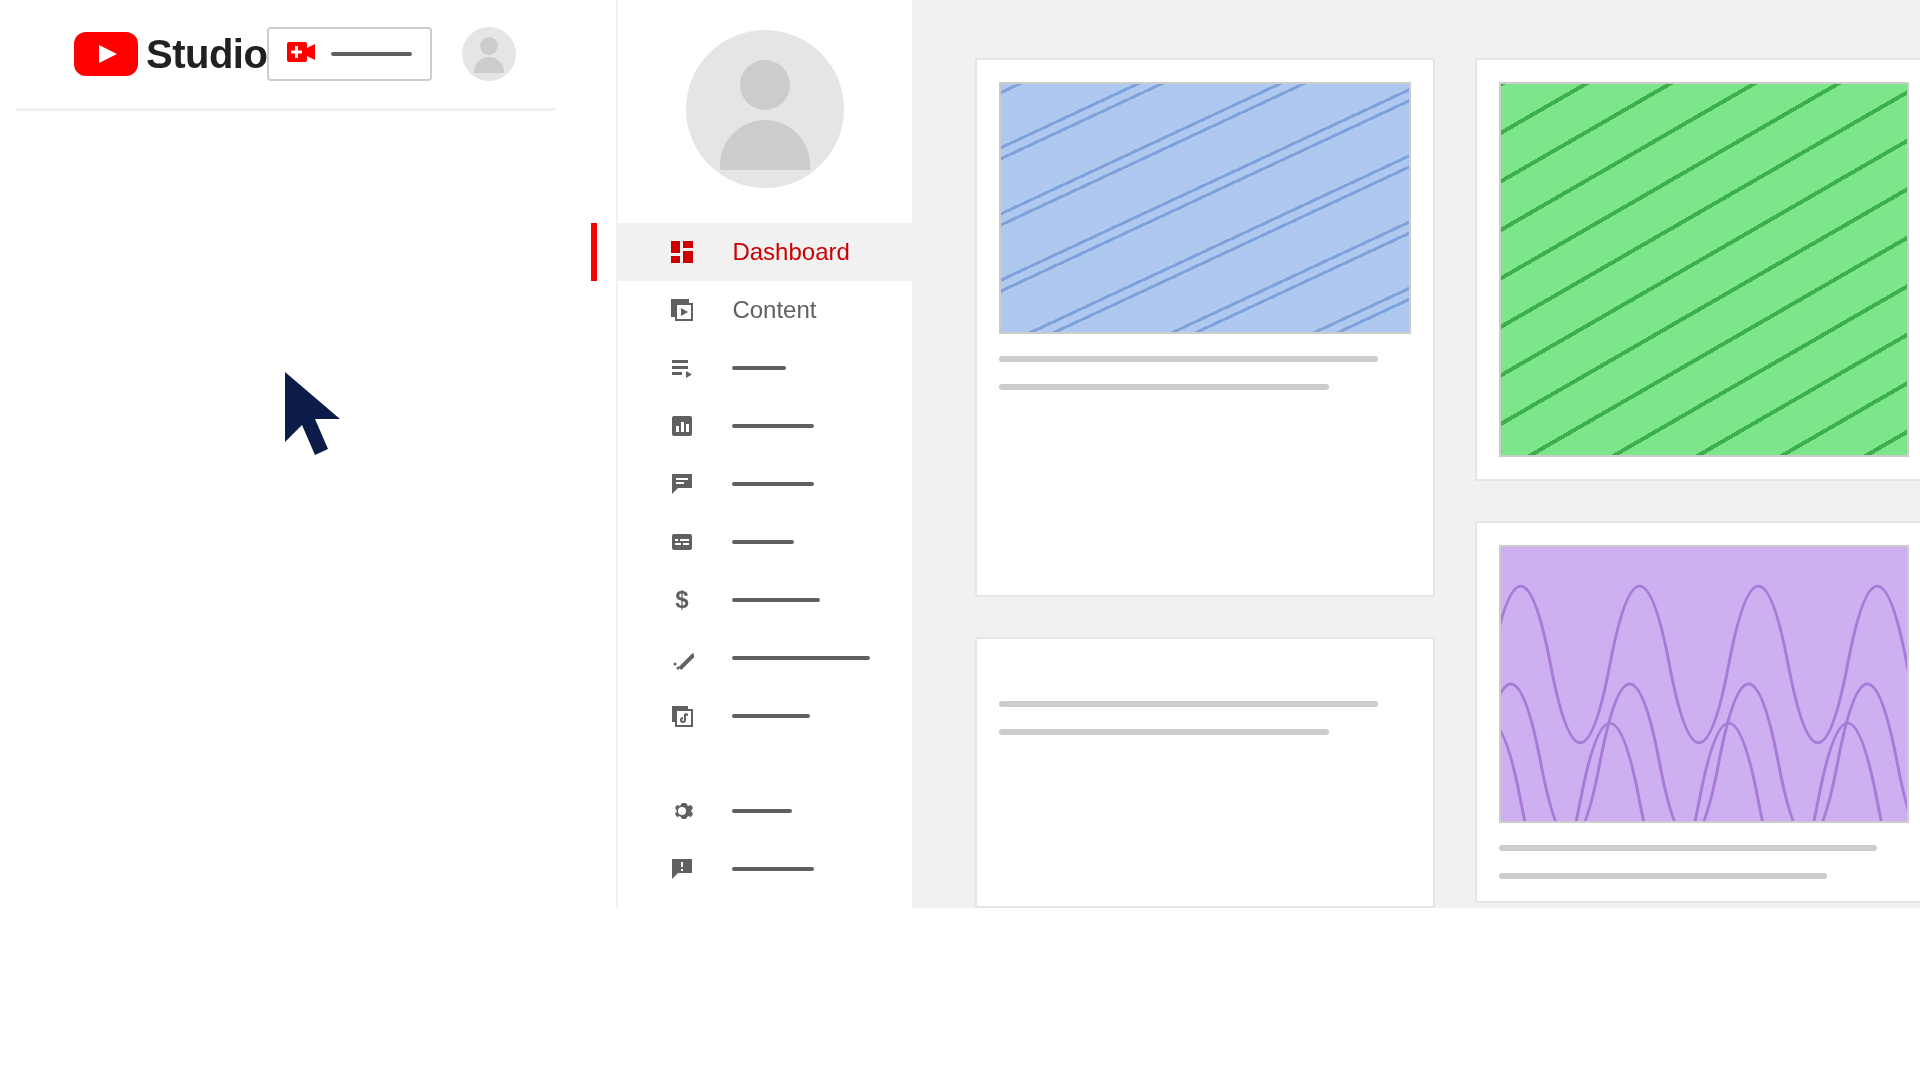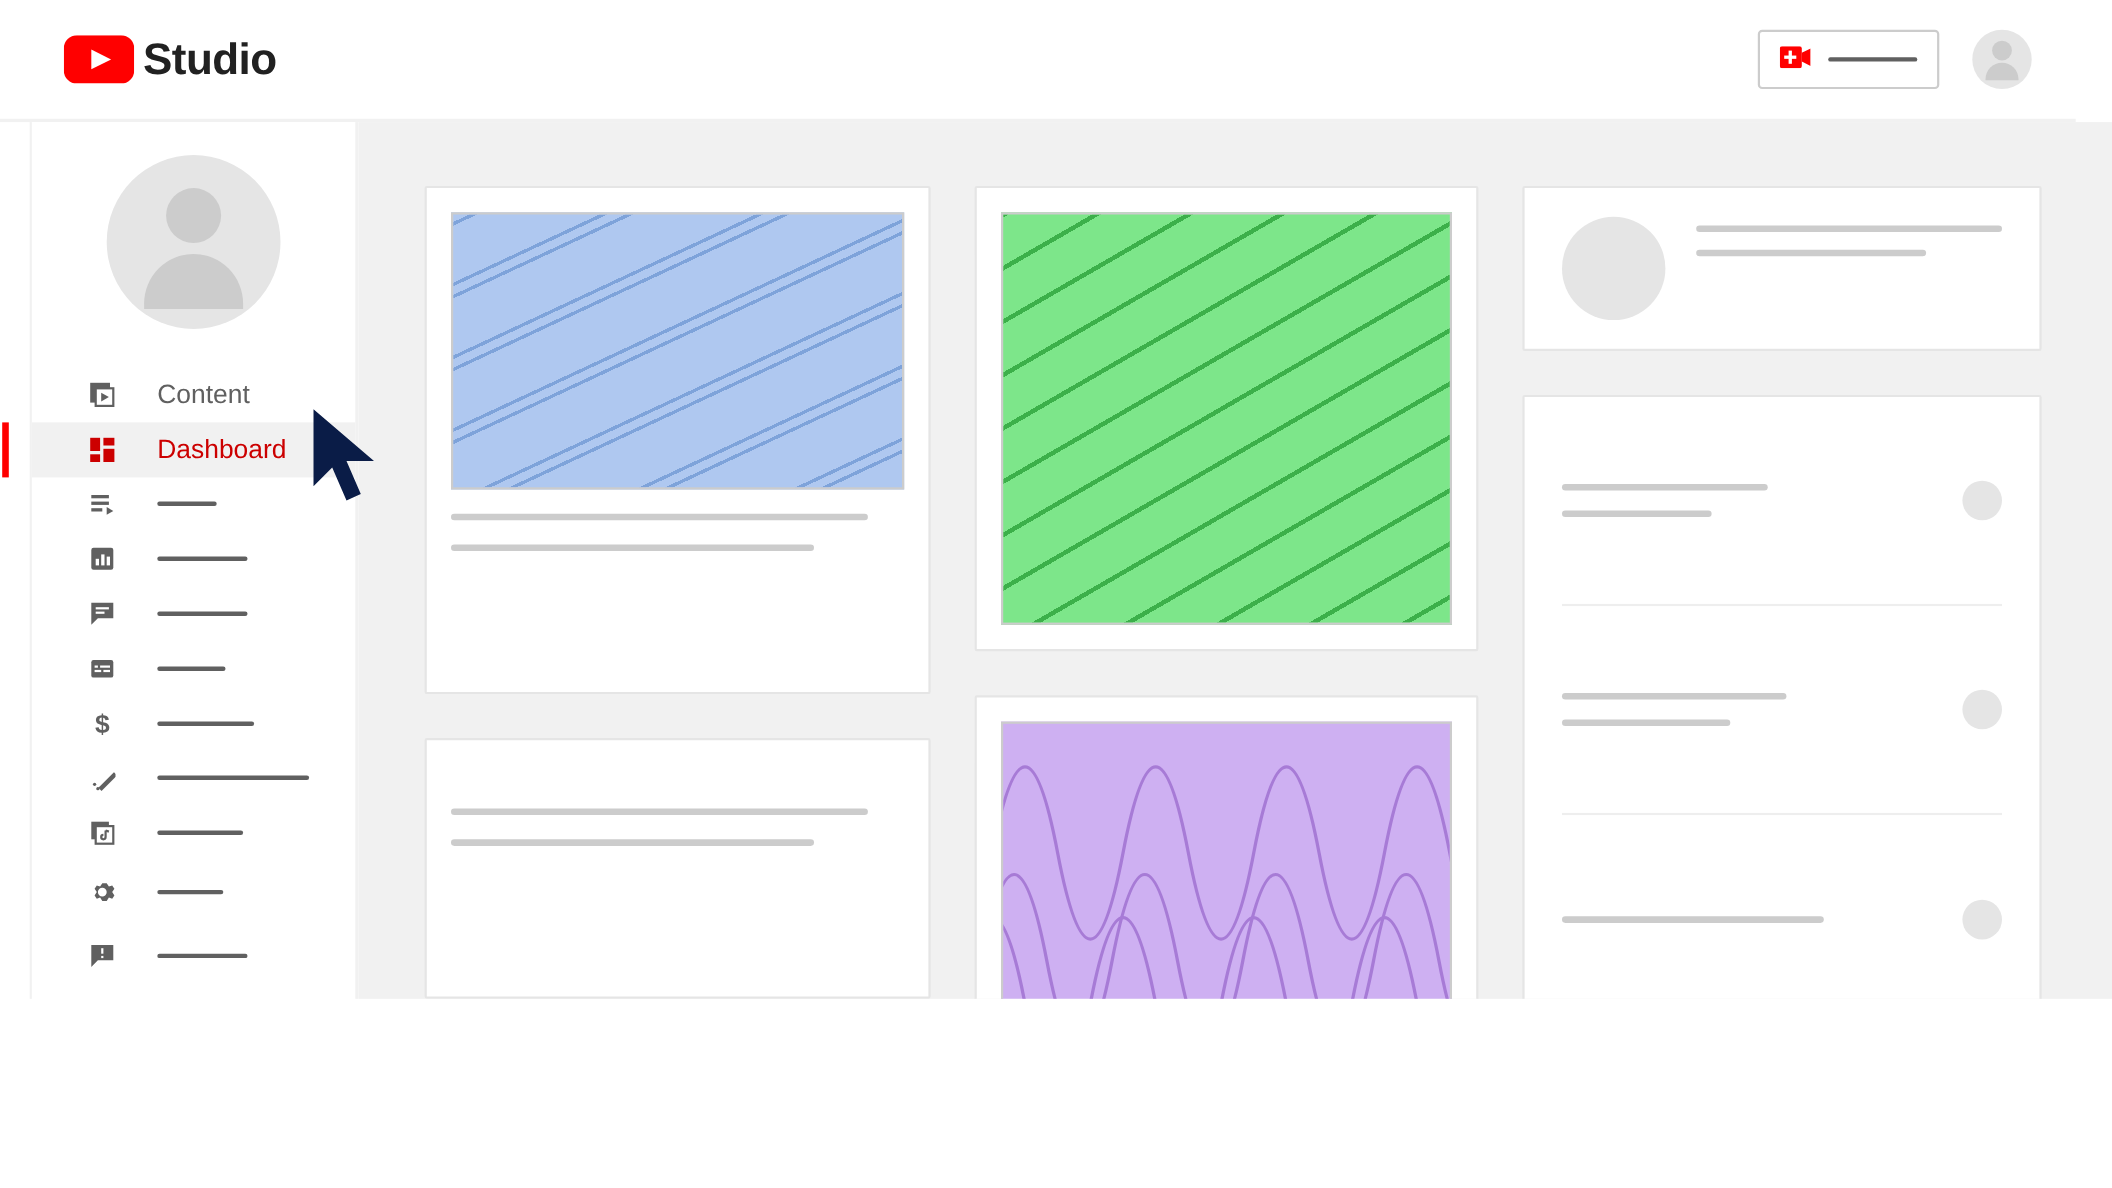--- a/index.html
+++ b/index.html
@@ -1,17 +1,17 @@
 <!DOCTYPE html>
 <html><head>
 <meta charset="utf-8">
 <style>
   * { box-sizing: border-box; margin: 0; padding: 0; }
   body { font-family: Arial, Helvetica, sans-serif; background: #fff; width: 1920px; height: 1080px; overflow: hidden; }
-  .app { display: flex; flex-direction: column; width: 1920px; height: 908px; border: 1px solid #e5e5e5; border-top: none; border-left: none; border-right: none; border-bottom: none; }
+  .app { display: flex; flex-direction: row; width: 1920px; height: 908px; border: 1px solid #e5e5e5; border-top: none; border-left: none; border-right: none; border-bottom: none; padding-left: 16px; }
 
   
   .header { height: 111px; display: flex; align-items: center; padding: 0 40px 0 58px; border-bottom: 3px solid #f1f1f1; margin-right:33px; }
   .logo-group { display: flex; align-items: center; gap: 10px; }
   .logo-icon svg { display: block; }
   .logo-text { font-size: 40px; font-weight: 700; letter-spacing: -0.5px; color: #212121; margin-left: -2px; }
   .hdr-spacer { flex: 1; }
   .create-btn { width: 165px; height: 54px; border: 2px solid #ccc; border-radius: 4px; background: #fff; display: flex; align-items: center; gap: 16px; padding: 0 18px; }
   .create-btn .cam { }
   .create-btn .stub { height: 4px; background: #606060; border-radius: 2px; flex: 1; }
@@ -107,41 +107,41 @@
     <div class="avatar-top"></div>
   </div>
 
   <div class="body">
 
     <div class="sidebar">
       <div class="side-avatar-wrap">
         <div class="side-avatar"></div>
       </div>
 
-      <div class="nav-item">
-        <span class="nav-ico">
-          <svg width="24" height="24" viewBox="0 0 24 24" fill="none" stroke="#606060" stroke-width="2">
-            <rect x="2" y="2" width="16" height="16" fill="#606060"></rect>
-              <rect x="6" y="6" width="16" height="16" fill="#fff" stroke="#606060"></rect>
-            <polygon points="11,10 11,18 18,14" fill="#606060" stroke="none"></polygon>
-          </svg>
-        </span>
-        <span class="nav-label">Content</span>
-      </div>
-
       <div class="nav-item active">
         <span class="nav-ico">
           <svg width="24" height="24" viewBox="0 0 24 24" fill="#cc0000">
             <rect x="1" y="1" width="9" height="12"></rect>
               <rect x="13" y="1" width="10" height="7"></rect>
             <rect x="1" y="16" width="9" height="7"></rect>
               <rect x="13" y="11" width="10" height="12"></rect>
           </svg>
         </span>
         <span class="nav-label">Dashboard</span>
+      </div>
+
+      <div class="nav-item">
+        <span class="nav-ico">
+          <svg width="24" height="24" viewBox="0 0 24 24" fill="none" stroke="#606060" stroke-width="2">
+            <rect x="2" y="2" width="16" height="16" fill="#606060"></rect>
+              <rect x="6" y="6" width="16" height="16" fill="#fff" stroke="#606060"></rect>
+            <polygon points="11,10 11,18 18,14" fill="#606060" stroke="none"></polygon>
+          </svg>
+        </span>
+        <span class="nav-label">Content</span>
       </div>
 
       <div class="nav-item">
         <span class="nav-ico">
           <svg width="24" height="24" viewBox="0 0 24 24" fill="#606060">
               <rect x="2" y="4" width="16" height="3"></rect>
               <rect x="2" y="10" width="16" height="3"></rect>
               <rect x="2" y="16" width="10" height="3"></rect>
               <polygon points="16,15 16,22 22,18.5"></polygon>
             </svg>

